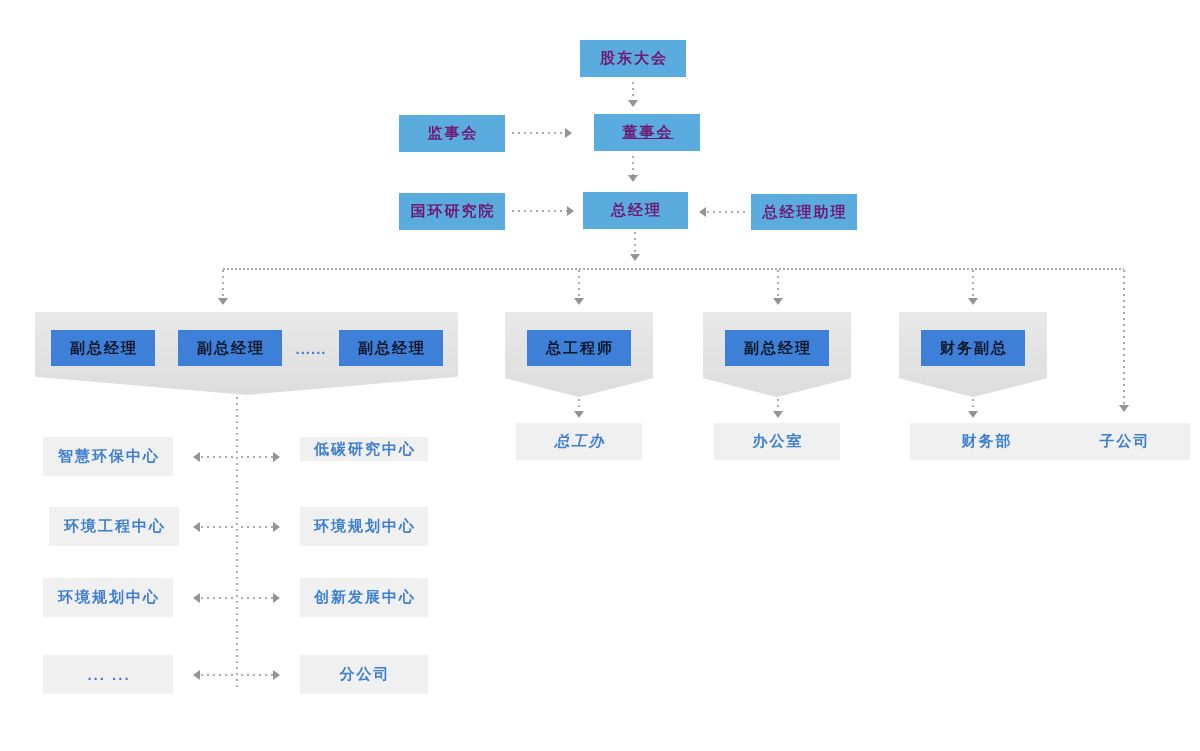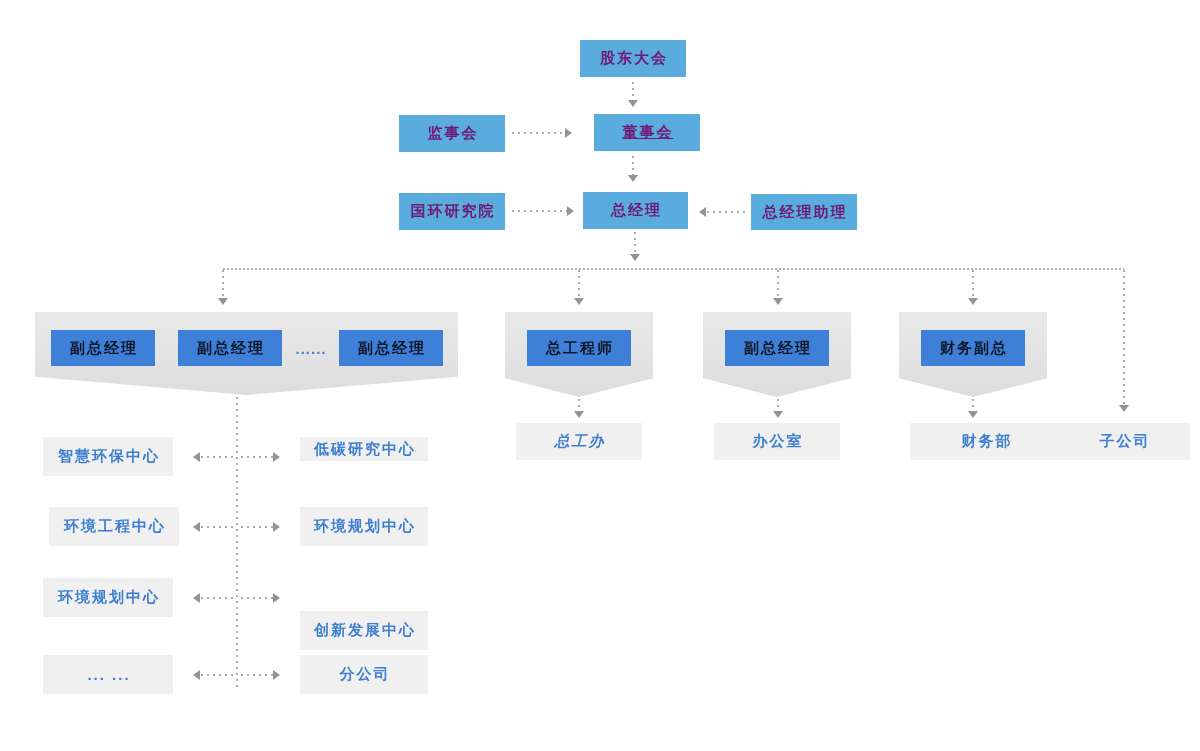--- a/index.html
+++ b/index.html
@@ -134,21 +134,21 @@
   <div class="hline" style="left:201px;top:526px;width:32px;"></div>
   <div class="hline" style="left:241px;top:526px;width:32px;"></div>
   <div class="ah ah-right" style="left:273px;top:522px;"></div>
   <div class="node gray-box" style="left:300px;top:507px;width:128px;height:39px;">环境规划中心</div>
 
   <div class="node gray-box" style="left:43px;top:578px;width:130px;height:39px;">环境规划中心</div>
   <div class="ah ah-left" style="left:193px;top:593px;"></div>
   <div class="hline" style="left:201px;top:597px;width:32px;"></div>
   <div class="hline" style="left:241px;top:597px;width:32px;"></div>
   <div class="ah ah-right" style="left:273px;top:593px;"></div>
-  <div class="node gray-box" style="left:300px;top:578px;width:128px;height:39px;margin-top:33px;">创新发展中心</div>
+  <div class="node gray-box" style="left:300px;top:578px;width:128px;height:39px;">创新发展中心</div>
 
   <div class="node gray-box" style="left:43px;top:655px;width:130px;height:39px;">... ...</div>
   <div class="ah ah-left" style="left:193px;top:670px;"></div>
   <div class="hline" style="left:201px;top:674px;width:32px;"></div>
   <div class="hline" style="left:241px;top:674px;width:32px;"></div>
   <div class="ah ah-right" style="left:273px;top:670px;"></div>
   <div class="node gray-box" style="left:300px;top:655px;width:128px;height:39px;">分公司</div>
 
 </div>
 

